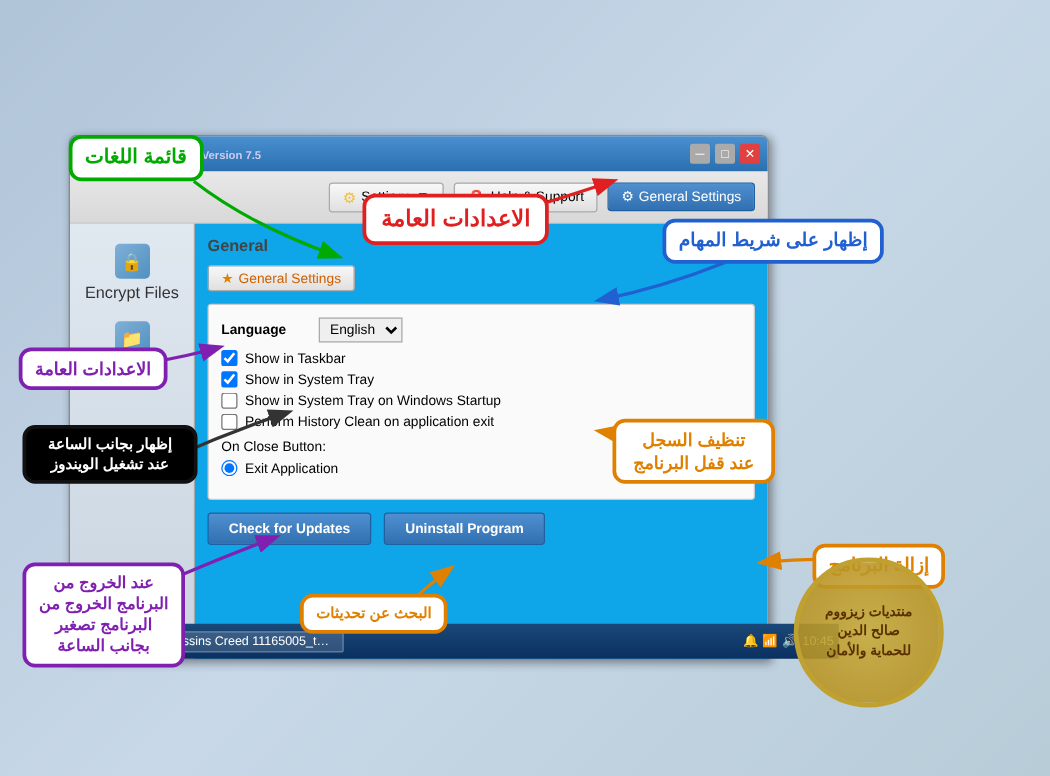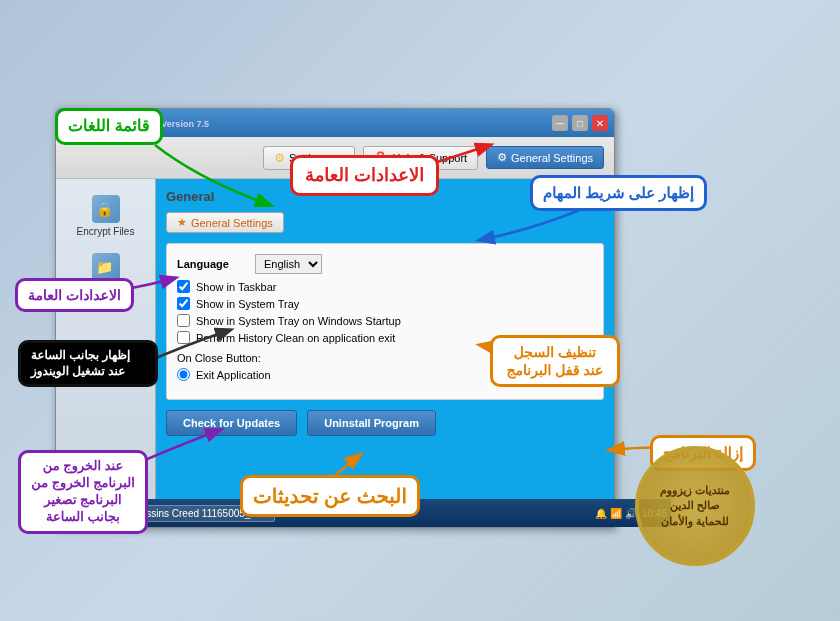--- a/index.html
+++ b/index.html
@@ -425,21 +425,21 @@
       max-width: 130px;
     }
 
     .ann-check-updates {
       top: 475px;
       left: 240px;
       background: white;
       border: 3px solid #e08000;
       border-radius: 10px;
       padding: 5px 10px;
-      font-size: 20px;
+      font-size: 12px;
       color: #e08000;
       direction: rtl;
       font-weight: bold;
       text-align: center;
     }
 
     .ann-uninstall {
       top: 435px;
       left: 650px;
       background: white;
@@ -529,21 +529,21 @@
         <span>⚙</span>
         <span>General Settings</span>
       </div>
     </div>
 
     <div class="content-area">
 
       <div class="sidebar">
         <div class="sidebar-item">
           <div class="sidebar-item-icon">🔒</div>
-          <span style="font-size:10px">Encrypt Files</span>
+          <span style="font-size:13px">Encrypt Files</span>
         </div>
         <div class="sidebar-item">
           <div class="sidebar-item-icon">📁</div>
           <span style="font-size:9px">Lock Folders</span>
         </div>
       </div>
 
       <div class="main-content">
         <div class="section-header">General</div>
 
@@ -667,21 +667,21 @@
   </div>
 
   <div class="annotation ann-taskbar bubble-arabic bubble-blue">
     <span>إظهار على شريط المهام</span>
   </div>
 
   <div class="annotation ann-general-left bubble-arabic bubble-purple">
     <span>الاعدادات العامة</span>
   </div>
 
-  <div class="annotation ann-startup bubble-arabic" style="background:black; border:3px solid #111; border-radius:10px; padding:5px 10px; font-size:12px; color:white; direction:rtl; font-weight:bold; text-align:left; max-width:140px;">
+  <div class="annotation ann-startup bubble-arabic" style="background:black; border:3px solid #111; border-radius:10px; padding:5px 10px; font-size:12px; color:white; direction:rtl; font-weight:bold; text-align:center; max-width:140px;">
     <span>إظهار بجانب الساعة
 عند تشغيل الويندوز</span>
   </div>
 
   <div class="annotation ann-history-clean bubble-arabic bubble-orange">
     <span>تنظيف السجل عند
 قفل البرنامج</span>
   </div>
 
   <div class="annotation ann-exit bubble-arabic bubble-purple">

